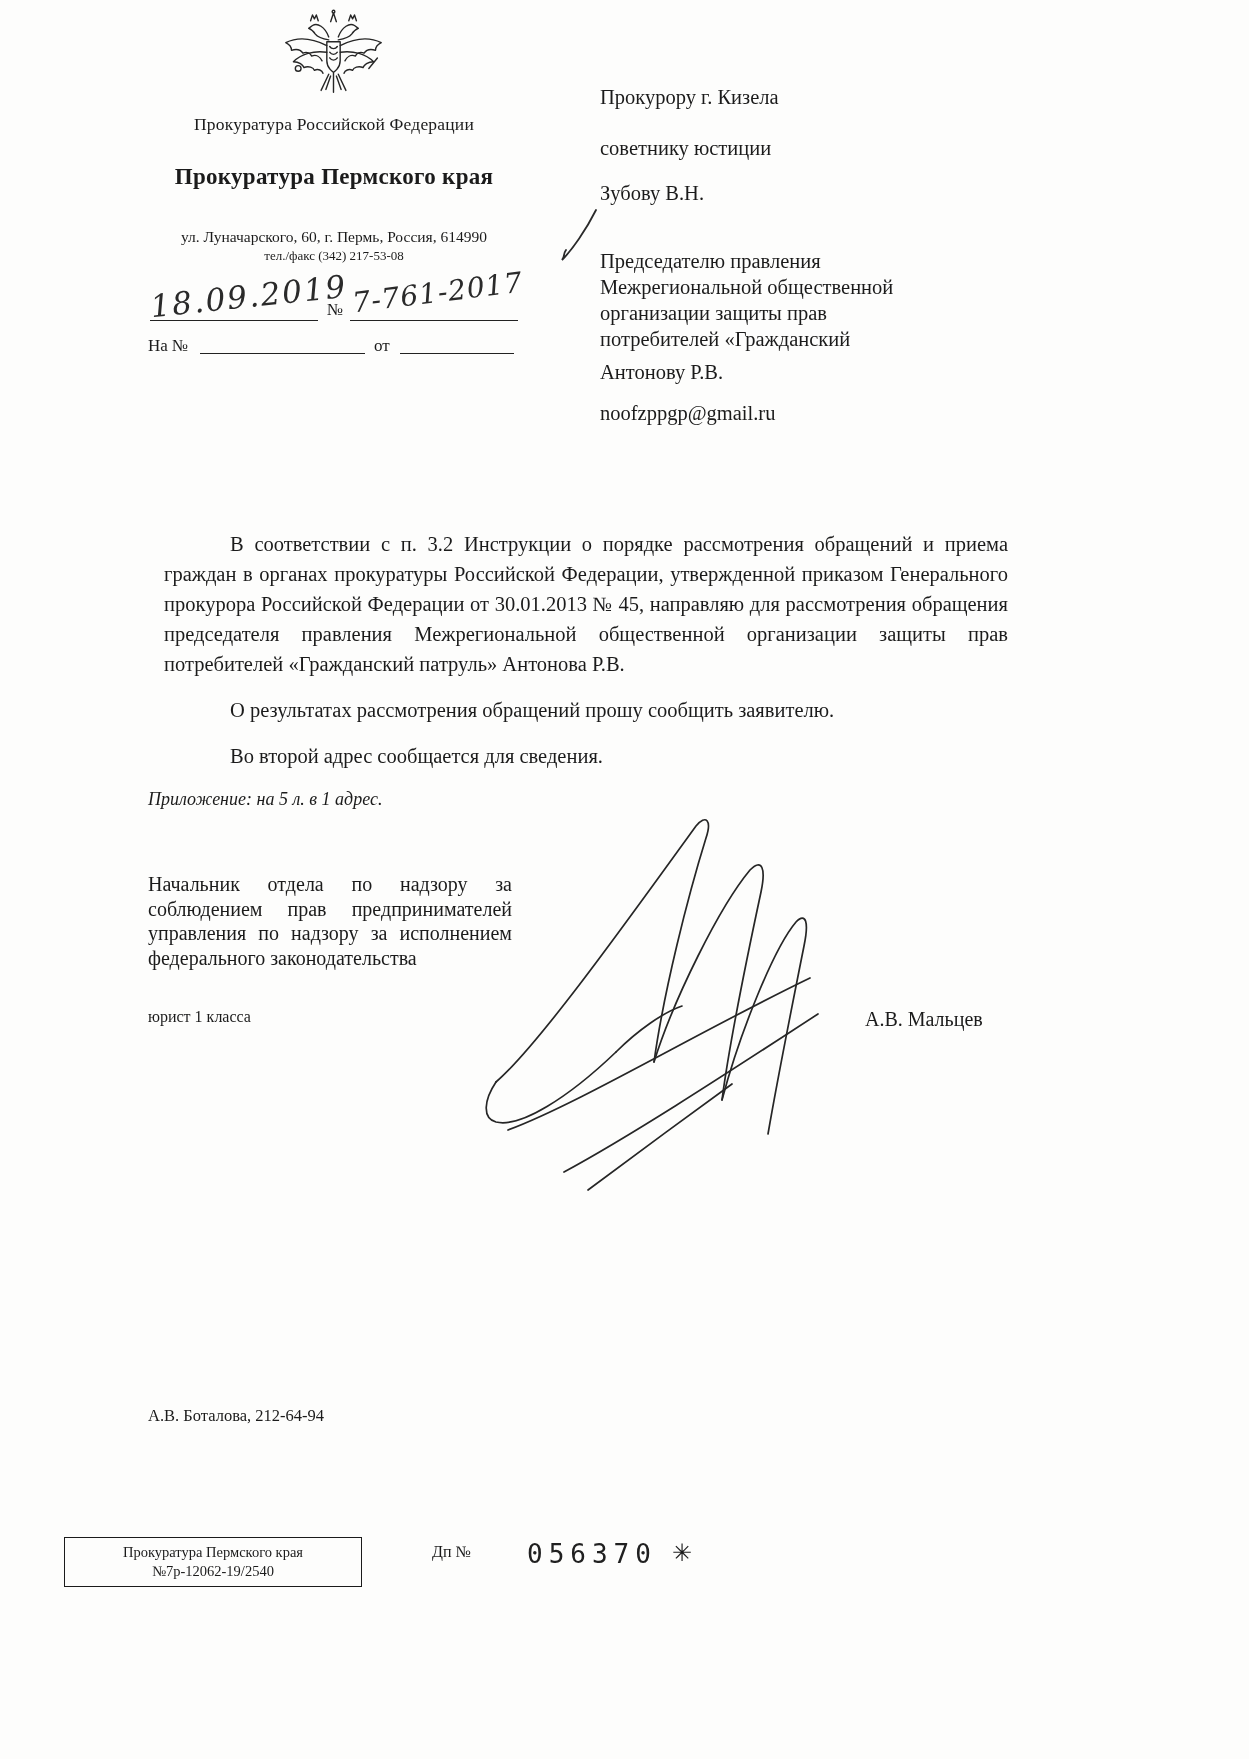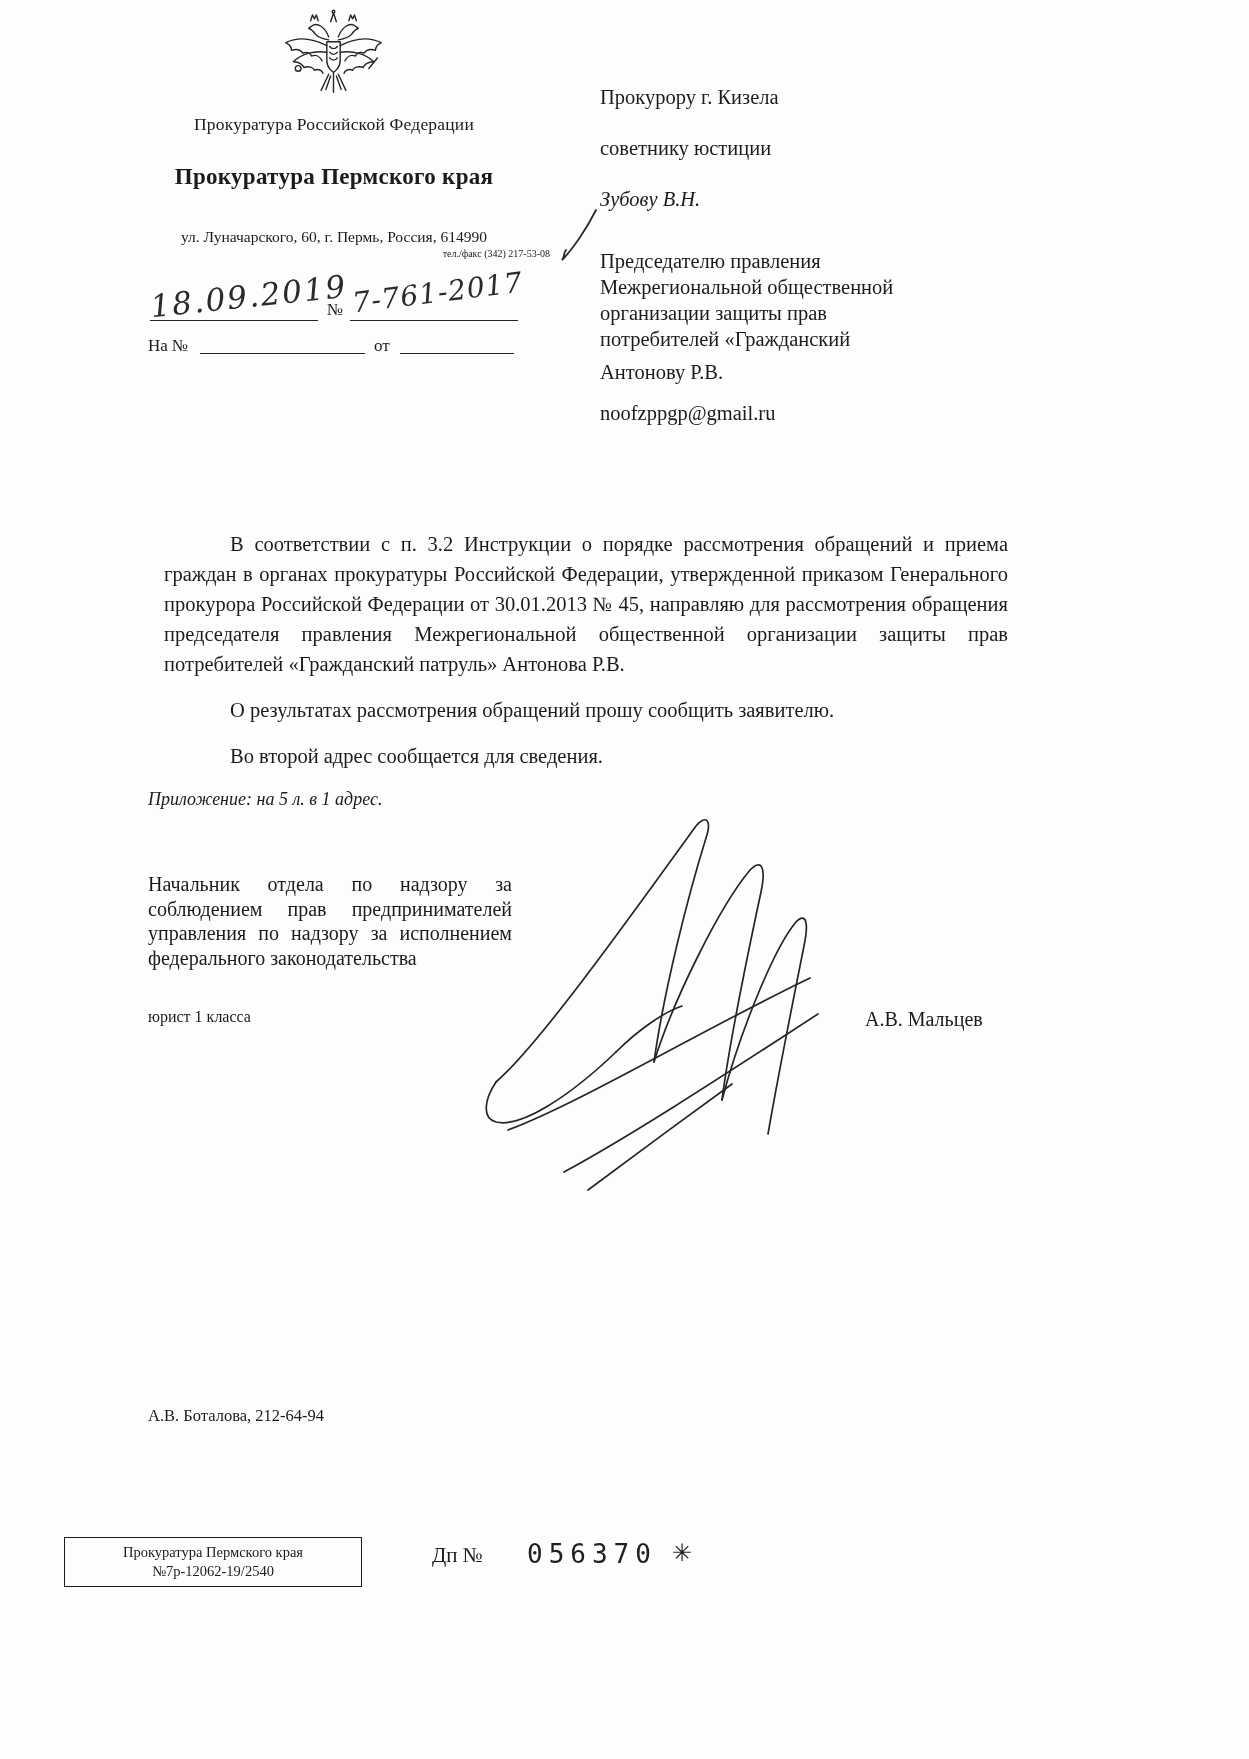--- a/index.html
+++ b/index.html
@@ -16,21 +16,21 @@
     margin:0 auto;
     overflow:hidden;
   }
   .abs { position:absolute; }
 
   
   .lh-col { left:118px; width:432px; text-align:center; }
   .org-parent { top:114px; font-size:17.5px; letter-spacing:0.2px; }
   .org-name   { top:164px; font-size:23px; font-weight:bold; letter-spacing:0.3px; }
   .org-addr1  { top:228px; font-size:15.5px; }
-  .org-addr2  { top:248px; font-size:10px;text-align:right; }
+  .org-addr2  { top:248px; font-size:13px; }
 
   .hand {
     font-style:italic;
     font-family:"DejaVu Serif", serif;
     color:#2a2a2a;
   }
   .hw-date {
     left:150px; top:278px; font-size:31px;
     transform:rotate(-6deg); letter-spacing:2px; white-space:nowrap;
   }
@@ -45,21 +45,21 @@
 
   .na-label { left:148px; top:336px; font-size:17px; }
   .rule-na  { left:200px; top:353px; width:165px; }
   .ot-label { left:374px; top:336px; font-size:17px; }
   .rule-ot  { left:400px; top:353px; width:114px; }
 
   
   .rc { left:600px; width:400px; font-size:20.5px; }
   .rc1-1 { top:86px; }
   .rc1-2 { top:137px; }
-  .rc1-3 { top:188px;font-style:italic; }
+  .rc1-3 { top:182px; }
   .rc2 { top:248px; line-height:26px; }
   .rc2-name { top:361px; }
   .rc2-email { top:402px; }
 
   .checkmark-icon { left:552px; top:206px; }
 
   
   .body-text {
     left:148px; top:513px; width:876px;
     font-size:20.5px; line-height:30px;
@@ -78,21 +78,21 @@
   .sig-scrawl { left:468px; top:800px; }
 
   
   .executor { left:148px; top:1406px; font-size:16.5px; }
   .stamp-box {
     left:64px; top:1537px; width:298px; height:50px;
     border:1.8px solid #1b1b1b;
     display:flex; flex-direction:column; justify-content:center;
     text-align:center; font-size:14.5px; line-height:19px;
   }
-  .dp-label { left:432px; top:1543px; font-size:21px; }
+  .dp-label { left:432px; top:1543px; font-size:16px; }
   .dp-number {
     left:527px; top:1539px;
     font-family:"DejaVu Sans Mono", monospace;
     font-size:26px; letter-spacing:6px; color:#202020;
   }
   .dp-asterisk { left:672px; top:1539px; font-size:24px; }
 
   .eagle { left:281px; top:8px; }
 
   svg.lineart path, svg.lineart circle { vector-effect:non-scaling-stroke; }

